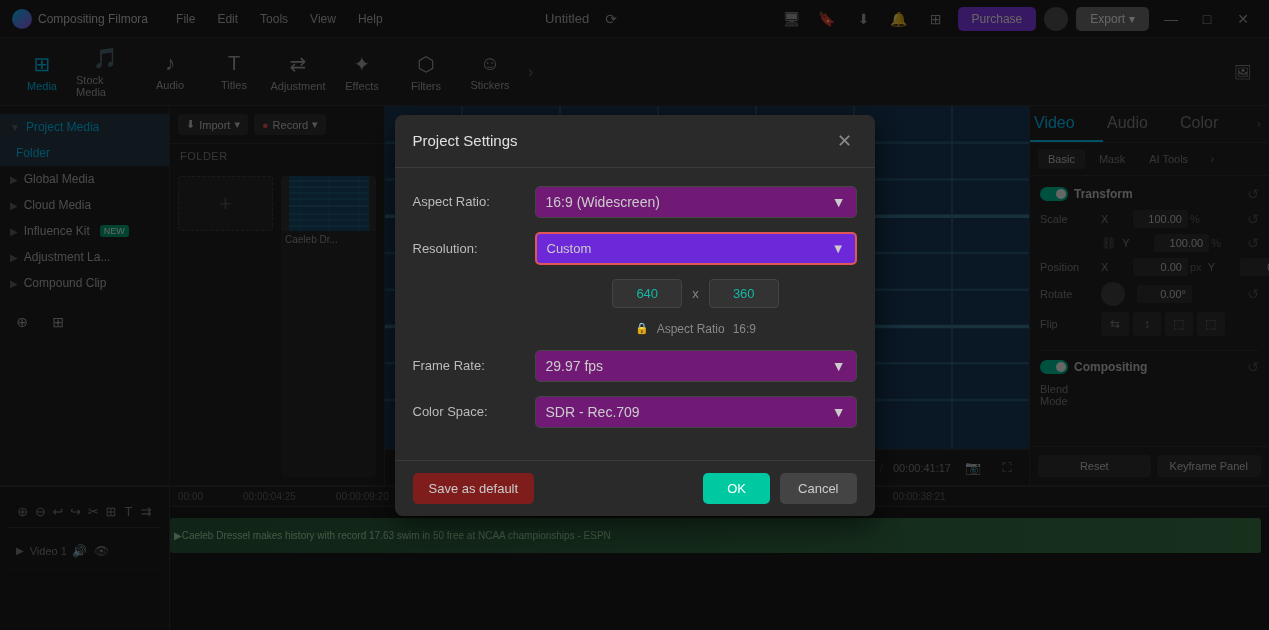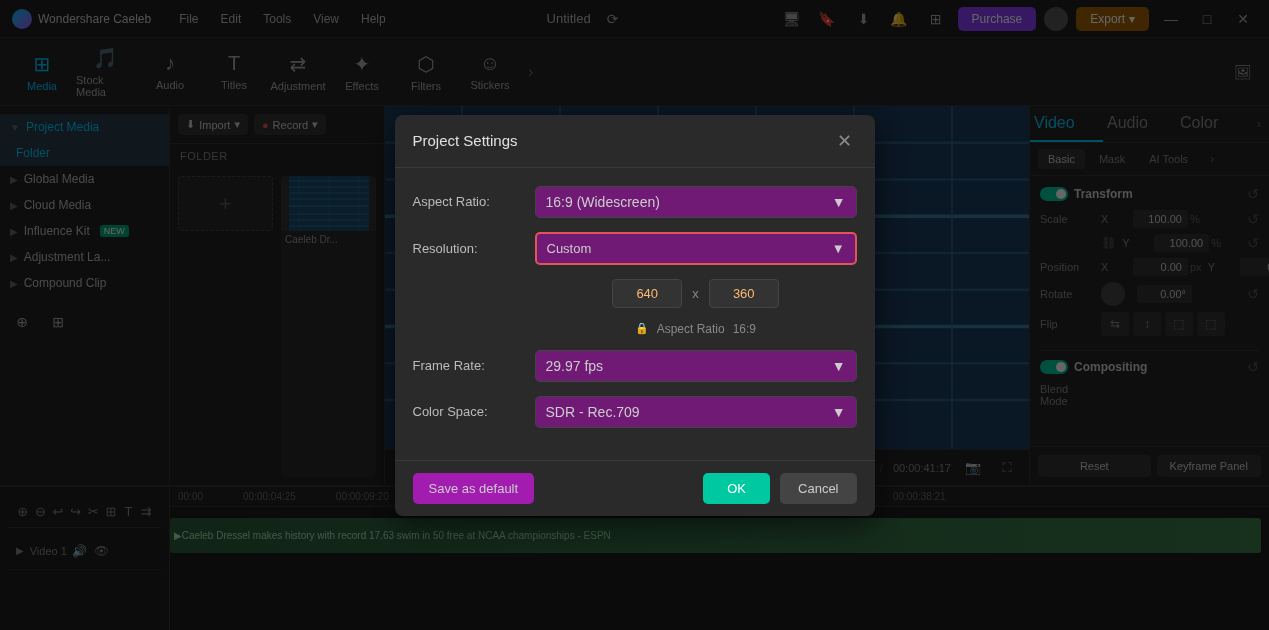--- a/index.html
+++ b/index.html
@@ -80,21 +80,21 @@
     .purchase-btn {
       background: #8b3cf7;
       color: white;
       border: none;
       padding: 5px 14px;
       border-radius: 5px;
       font-size: 12px;
       cursor: pointer;
     }
     .export-btn {
-      background: #a16207;
+      background: #737373;
       color: white;
       border: none;
       padding: 5px 14px;
       border-radius: 5px;
       font-size: 12px;
       cursor: pointer;
       display: flex;
       align-items: flex-end;
       gap: 4px;
     }
@@ -591,21 +591,21 @@
       padding: 7px 10px;
       border-radius: 5px;
       font-size: 14px;
       cursor: pointer;
       display: flex;
       align-items: center;
       justify-content: space-between;
     }
     .dialog-select-highlighted {
       flex: 1;
-      background: #701a75;
+      background: #6d28d9;
       border: 2px solid #e05555;
       color: #ccc;
       padding: 7px 10px;
       border-radius: 5px;
       font-size: 13px;
       cursor: pointer;
       display: flex;
       align-items: center;
       justify-content: space-between;
     }
@@ -613,21 +613,21 @@
       display: flex;
       align-items: center;
       justify-content: center;
       gap: 10px;
       margin-bottom: 14px;
       padding-left: 122px;
     }
     .custom-input {
       background: #333;
       border: 1px solid #444;
-      color: #fdba74;
+      color: #14b8a6;
       padding: 6px 10px;
       border-radius: 4px;
       font-size: 13px;
       width: 70px;
       text-align: center;
     }
     .custom-x {
       font-size: 13px;
       color: #888;
     }
@@ -645,21 +645,21 @@
     }
     .dialog-footer {
       display: flex;
       justify-content: flex-end;
       align-items: center;
       padding: 12px 18px;
       gap: 10px;
       border-top: 1px solid #3a3a3a;
     }
     .save-default-btn {
-      background: #a21caf;
+      background: #7f1d1d;
       border: none;
       color: #ccc;
       padding: 8px 16px;
       border-radius: 5px;
       font-size: 13px;
       cursor: pointer;
       margin-right: auto;
     }
     .ok-btn {
       background: #00c8a0;
@@ -789,21 +789,21 @@
     ::-webkit-scrollbar { width: 4px; }
     ::-webkit-scrollbar-track { background: #222; }
     ::-webkit-scrollbar-thumb { background: #444; border-radius: 2px; }
   </style>
 </head>
 <body>
 
 <div class="topbar">
   <div class="topbar-logo">
     <div class="logo-icon"></div>
-    <span class="logo-text">Wondershare Caeleb</span>
+    <span class="logo-text">Compositing Filmora</span>
   </div>
   <div class="menu-items">
     <span class="menu-item">File</span>
     <span class="menu-item">Edit</span>
     <span class="menu-item">Tools</span>
     <span class="menu-item">View</span>
     <span class="menu-item">Help</span>
   </div>
   <div class="topbar-center">
     <span class="project-name">Untitled</span>

